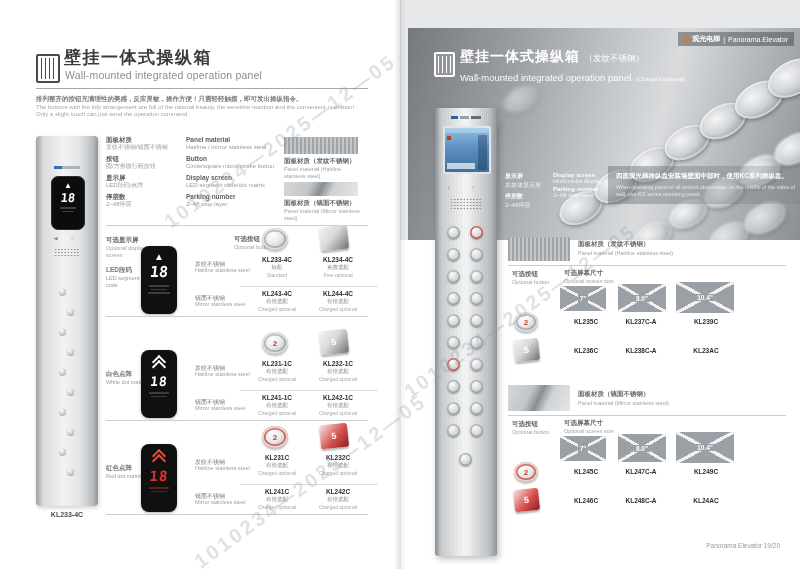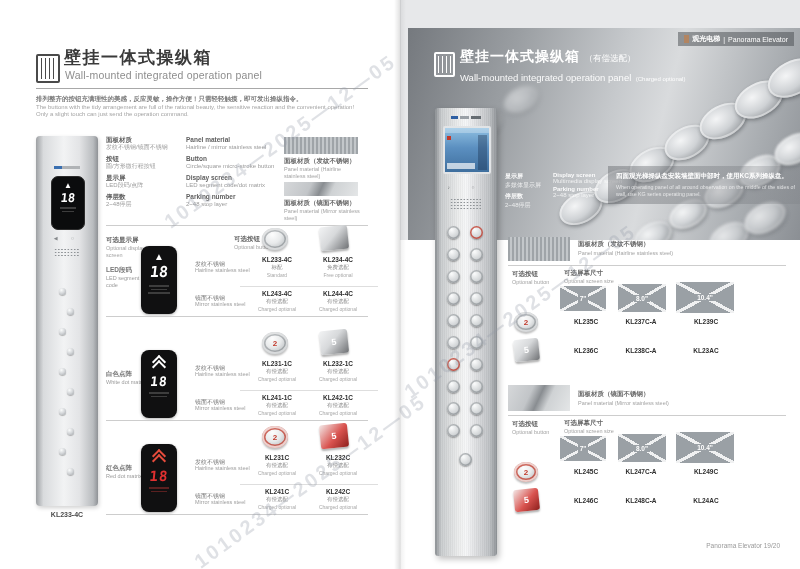--- a/index.html
+++ b/index.html
@@ -309,21 +309,21 @@
         <span style="font-size:7px;font-weight:bold;color:#fff;">观光电梯</span>
         <span style="font-size:7px;color:#fff;">|</span>
         <span style="font-size:7px;color:#fff;">Panorama Elevator</span>
       </div>
 
       <div class="abs" style="left:26px;top:24px;width:17px;height:21px;border:2px solid #fff;border-radius:2px;background:rgba(255,255,255,.12);">
         <div class="abs" style="left:2px;top:2px;right:2px;bottom:2px;background:repeating-linear-gradient(90deg,#fff 0 1.5px,transparent 1.5px 4px);"></div>
       </div>
       <div class="abs" style="left:52px;top:19px;color:#fff;">
         <span style="font-size:14px;font-weight:bold;letter-spacing:1px;">壁挂一体式操纵箱</span>
-        <span style="font-size:8.5px;">（有偿选配）</span>
+        <span style="font-size:8.5px;">（发纹不锈钢）</span>
       </div>
       <div class="abs" style="left:52px;top:39px;color:rgba(255,255,255,.95);">
         <span style="font-size:9.5px;">Wall-mounted integrated operation panel</span>
         <span style="font-size:6px;">(Charged optional)</span>
       </div>
 
       <div class="abs" style="left:97px;top:144px;display:flex;gap:12px;">
         <div>
           <div style="font-size:6px;font-weight:bold;color:rgba(255,255,255,.95);">显示屏</div>
           <div style="font-size:6px;color:rgba(255,255,255,.78);margin-bottom:2px;">多媒体显示屏</div>

